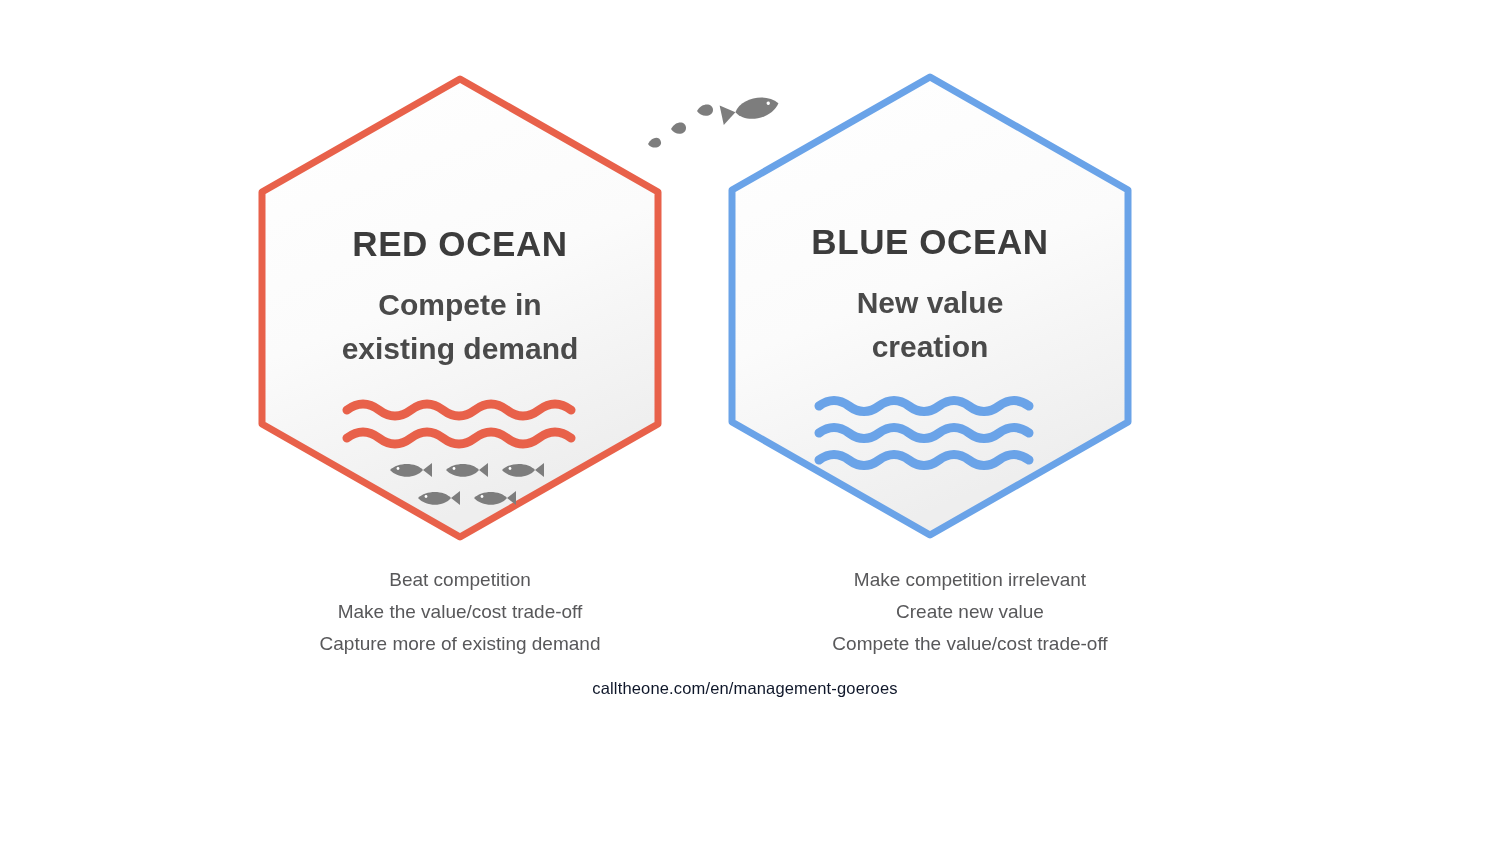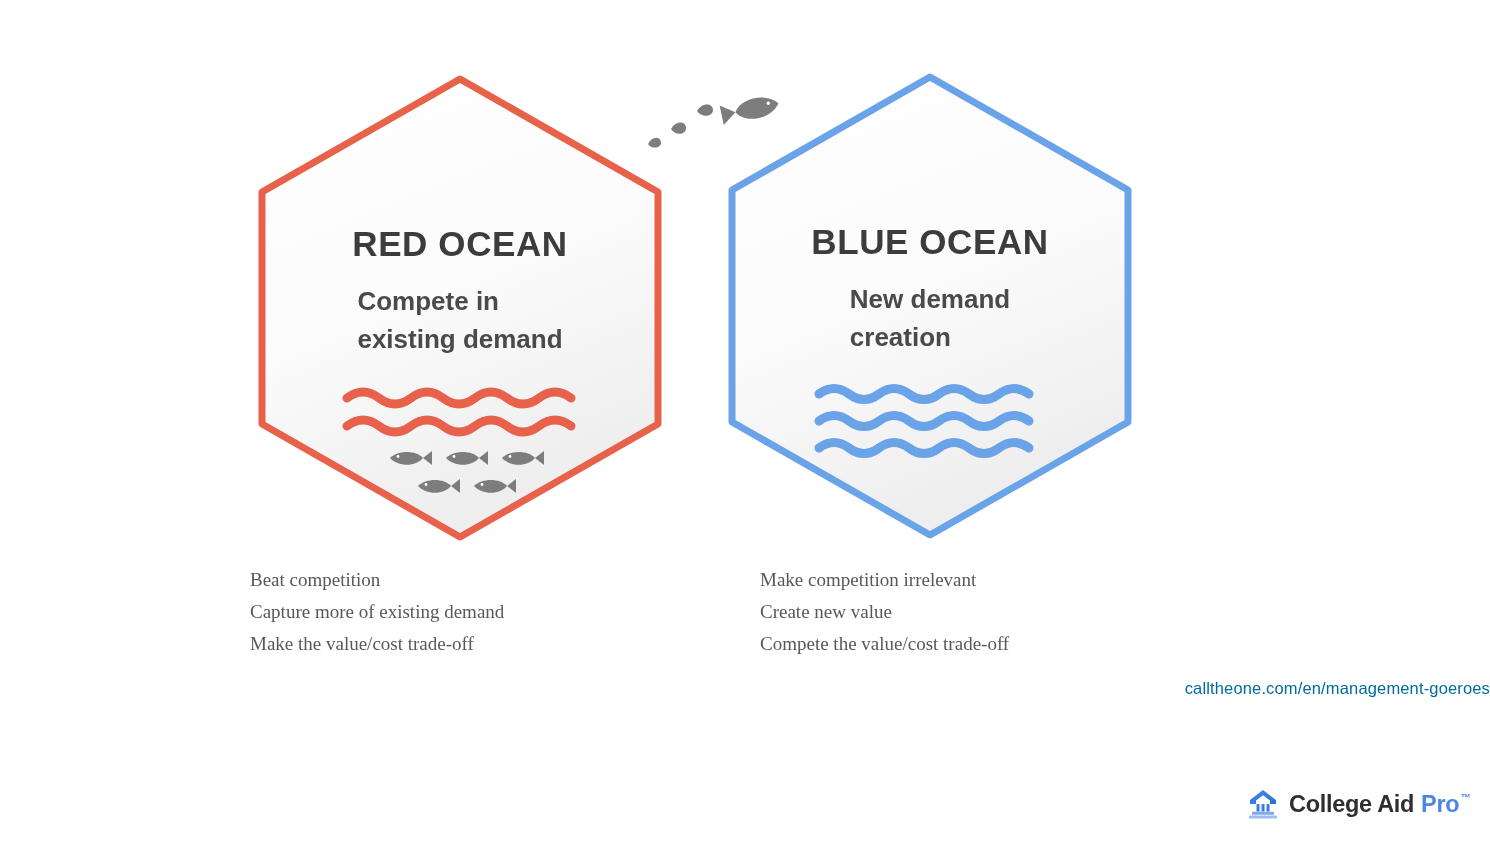--- a/index.html
+++ b/index.html
@@ -56,24 +56,25 @@
     font-size: 35px;
     font-weight: bold;
     letter-spacing: 0.6px;
     color: #3c3c3c;
     line-height: 1;
     white-space: nowrap;
   }
 
   .hex-sub {
     margin-top: 22px;
-    font-size: 26px;
+    font-size: 30px;
     font-weight: bold;
     color: #4a4a4a;
     line-height: 1.45;
+    text-align: center;
   }
 
   .wave-wrap {
     margin-top: 26px;
     width: 236px;
   }
   .wave-wrap.blue { margin-top: 25px; width: 232px; }
   .wave-svg { display: block; width: 100%; overflow: visible; }
 
   .school-wrap {
@@ -91,42 +92,41 @@
     width: 150px;
     height: 70px;
   }
   .escape-svg { display: block; width: 100%; height: 100%; overflow: visible; }
 
   
   .bullets {
     position: absolute;
     top: 564px;
     width: 420px;
-    text-align: left;
-    font-family: Liberation Serif, serif;
+    text-align: center;
   }
   .bullets.red  { left: 250px; }
   .bullets.blue { left: 760px; }
   .bullets .line {
     font-size: 19px;
     color: #58585a;
     line-height: 32px;
     white-space: nowrap;
   }
 
   
   .source {
     position: absolute;
     left: 0;
     right: 0;
     top: 679px;
-    text-align: right;
+    text-align: center;
     font-size: 16.5px;
     letter-spacing: 0.15px;
-    color: #0369a1;
+    color: #0f172a;
   }
 
   
   .brand {
     position: absolute;
     left: 1246px;
     top: 787px;
     display: flex;
     align-items: center;
     gap: 9px;
@@ -254,68 +254,44 @@
                L 408 118
                L 408 350
                L 210 463
                L 12 350
                L 12 118 Z" fill="url(#fillBlue)" stroke="#6AA3E8" stroke-width="7" stroke-linejoin="round" stroke-linecap="round"></path>
     </svg>
 
     <div class="hex-content">
       <div class="hex-title">BLUE OCEAN</div>
       <div class="hex-sub">
-        <div>New demand</div>
+        <div>New value</div>
         <div>creation</div>
       </div>
 
       <div class="wave-wrap blue">
         <svg class="wave-svg" viewBox="0 0 232 78">
           <g fill="none" stroke="#6AA3E8" stroke-width="9" stroke-linecap="round">
             <path d="M5 13 Q 20 2 35 13 T 65 13 T 95 13 T 125 13 T 155 13 T 185 13 T 215 13"></path>
             <path d="M5 40 Q 20 29 35 40 T 65 40 T 95 40 T 125 40 T 155 40 T 185 40 T 215 40"></path>
             <path d="M5 67 Q 20 56 35 67 T 65 67 T 95 67 T 125 67 T 155 67 T 185 67 T 215 67"></path>
           </g>
         </svg>
       </div>
     </div>
   </div>
 
   <div class="bullets red">
     <div class="line">Beat competition</div>
+    <div class="line">Make the value/cost trade-off</div>
     <div class="line">Capture more of existing demand</div>
-    <div class="line">Make the value/cost trade-off</div>
   </div>
 
   <div class="bullets blue">
     <div class="line">Make competition irrelevant</div>
     <div class="line">Create new value</div>
     <div class="line">Compete the value/cost trade-off</div>
   </div>
 
   <div class="source">calltheone.com/en/management-goeroes</div>
 
-  <div class="brand">
-    <svg class="brand-mark" viewBox="0 0 34 34">
-      <defs>
-        <linearGradient id="bmG" x1="0" y1="0" x2="1" y2="1">
-          <stop offset="0%" stop-color="#4b86e8"></stop>
-          <stop offset="100%" stop-color="#2f6fd8"></stop>
-        </linearGradient>
-      </defs>
-
-      <path d="M17 3 L30 13 L30 17 L24 17 L24 13.5 L17 8.2 L10 13.5 L10 17 L4 17 L4 13 Z" fill="url(#bmG)"></path>
-
-      <rect x="10.5" y="17" width="3" height="7.5" fill="url(#bmG)"></rect>
-      <rect x="15.5" y="17" width="3" height="7.5" fill="url(#bmG)"></rect>
-      <rect x="20.5" y="17" width="3" height="7.5" fill="url(#bmG)"></rect>
-
-      <rect x="6" y="24.8" width="22" height="3" rx="0.6" fill="#7fa9ef"></rect>
-      <rect x="3" y="28.6" width="28" height="3" rx="0.6" fill="#9dbdf3"></rect>
-    </svg>
-    <div class="brand-text">
-      <span>College Aid</span>
-      <span class="brand-pro">Pro</span>
-      <span class="brand-tm">™</span>
-    </div>
-  </div>
 
 </div>
 
 </body></html>

